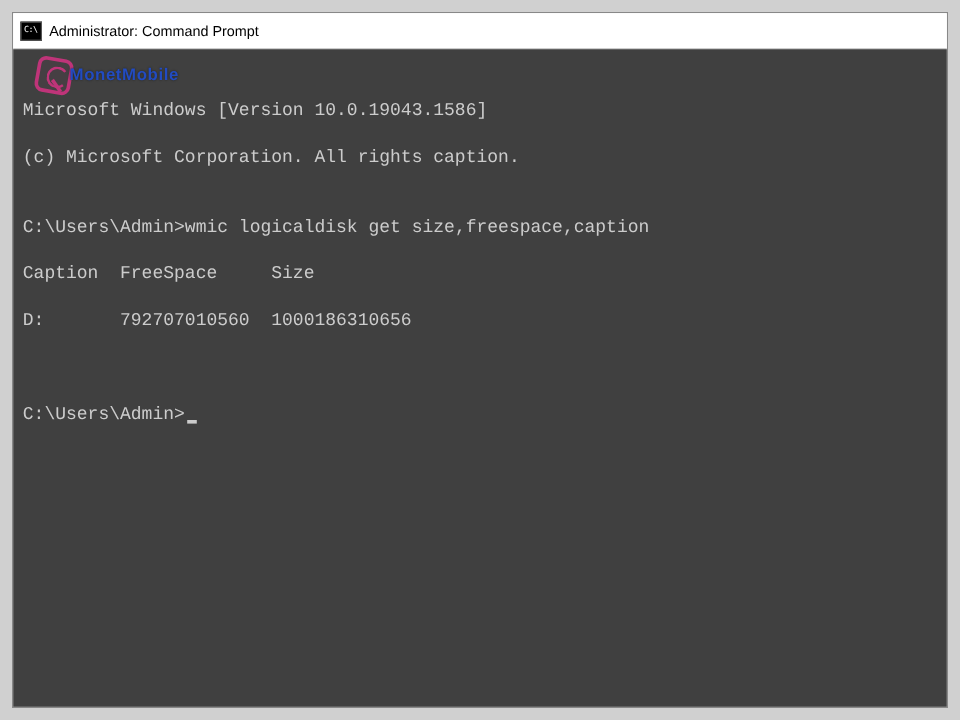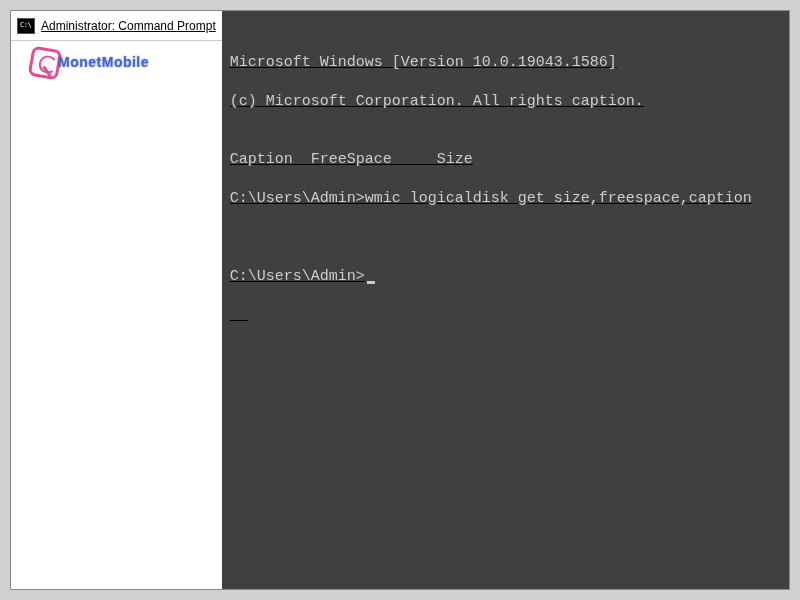--- a/index.html
+++ b/index.html
@@ -13,22 +13,21 @@
     }
     .window {
       position: absolute;
       left: 10px;
       top: 10px;
       width: 780px;
       height: 580px;
       background: #ffffff;
       border: 1px solid #888;
       display: flex;
-      flex-direction: row;
-      text-decoration: underline;
+      flex-direction: column;
     }
     .titlebar {
       height: 30px;
       background: #ffffff;
       border-bottom: 1px solid #ccc;
       display: flex;
       align-items: center;
       padding: 0 6px;
       gap: 6px;
     }
@@ -127,22 +126,23 @@
 
 <div class="window">
   <div class="titlebar">
     <span class="titlebar-icon"></span>
     <span class="titlebar-text">Administrator: Command Prompt</span>
   </div>
   <div class="terminal">
 <span class="line">Microsoft Windows [Version 10.0.19043.1586]</span>
 <span class="line">(c) Microsoft Corporation. All rights caption.</span>
 <span class="line"></span>
+<span class="line"><span>C:\Users\Admin&gt;</span><span>wmic logicaldisk get size,freespace,caption</span></span>
 <span class="line">Caption  FreeSpace     Size</span>
-<span class="line"><span>C:\Users\Admin&gt;</span><span>wmic logicaldisk get size,freespace,caption</span></span>
+<span class="line">D:       792707010560  1000186310656</span>
 <span class="line"></span>
 <span class="line"></span>
 <span class="prompt-line"><span>C:\Users\Admin&gt;</span><span class="cursor"></span></span>
   </div>
 </div>
 
 <div class="watermark">
   <div class="wm-wrench"></div>
   <div class="wm-text">MonetMobile</div>
 </div>

